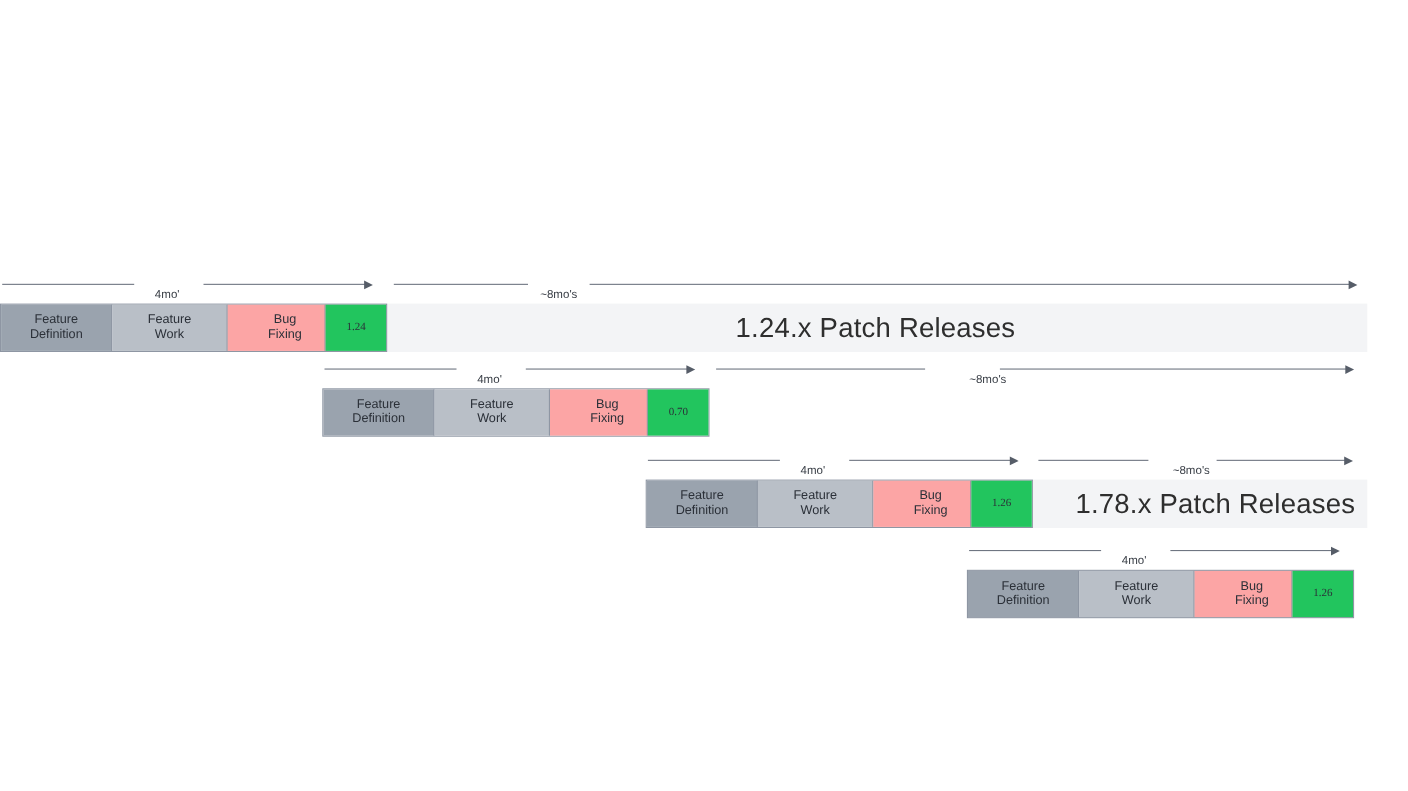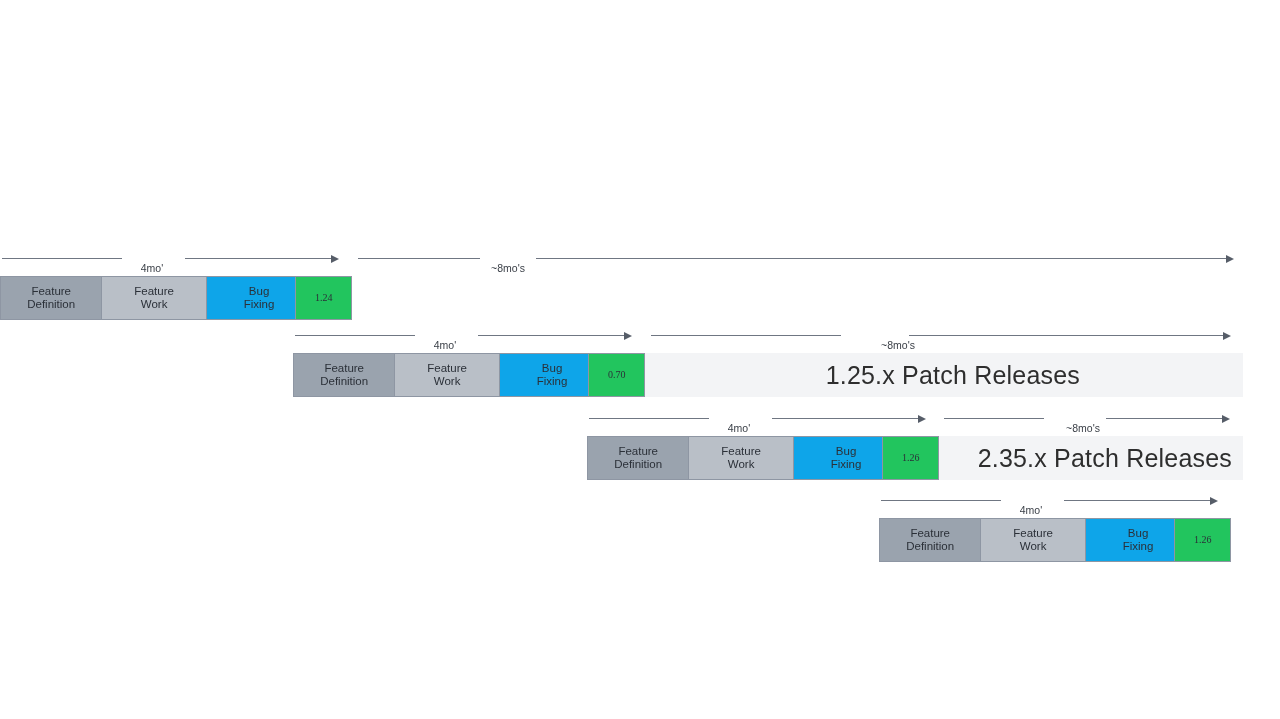--- a/index.html
+++ b/index.html
@@ -69,21 +69,21 @@
     font-size: 11.5px;
     line-height: 13.5px;
     color: #2b3038;
     text-align: center;
     white-space: nowrap;
   }
   .phase:last-child { border-right: none; }
 
   .phase.def  { background: #9aa3ae; }
   .phase.work { background: #b9bfc7; }
-  .phase.bug  { background: #0ea5e9; padding-left: 16px; }
+  .phase.bug  { background: #fca5a5; padding-left: 16px; }
   .phase.ver  { background: #22c55e; font-size: 10px; font-family: Liberation Serif, serif; }
 
   
   .measure {
     position: absolute;
     height: 26px;
     text-align: right;
   }
   .measure .line {
     position: absolute;
@@ -110,20 +110,23 @@
     line-height: 12px;
   }
 </style>
 </head>
 <body>
 
 <div id="canvas">
 
   <div class="row" style="left:0px; top:276px; width:1280px;">
 
+    <div class="patch-bar" style="left:352px; top:0px; width:891px;">
+      <span class="patch-label" style="margin-right:320px;">1.24.x Patch Releases</span>
+    </div>
 
     <div class="phases" style="left:0px; top:0px; width:352px;">
       <div class="phase def" style="width:102px;">
         <span>Feature</span>
         <span>Definition</span>
       </div>
       <div class="phase work" style="width:105px;">
         <span>Feature</span>
         <span>Work</span>
       </div>
@@ -146,23 +149,20 @@
     <div class="measure" style="left:358px; top:-26px; width:880px;">
       <div class="line" style="left:0px; width:122px;"></div>
       <div class="line" style="left:178px; width:692px;"></div>
       <div class="arrowhead" style="left:868px;"></div>
       <div class="mlabel" style="left:150px;">~8mo's</div>
     </div>
   </div>
 
   <div class="row" style="left:0px; top:353px; width:1280px;">
 
-    <div class="patch-bar" style="left:645px; top:0px; width:598px;">
-      <span class="patch-label" style="margin-right:163px;">1.25.x Patch Releases</span>
-    </div>
 
     <div class="phases" style="left:293px; top:0px; width:352px;">
       <div class="phase def" style="width:102px;">
         <span>Feature</span>
         <span>Definition</span>
       </div>
       <div class="phase work" style="width:105px;">
         <span>Feature</span>
         <span>Work</span>
       </div>
@@ -186,21 +186,21 @@
       <div class="line" style="left:0px; width:190px;"></div>
       <div class="line" style="left:258px; width:316px;"></div>
       <div class="arrowhead" style="left:572px;"></div>
       <div class="mlabel" style="left:247px;">~8mo's</div>
     </div>
   </div>
 
   <div class="row" style="left:0px; top:436px; width:1280px;">
 
     <div class="patch-bar" style="left:938px; top:0px; width:305px;">
-      <span class="patch-label" style="margin-right:11px;">2.35.x Patch Releases</span>
+      <span class="patch-label" style="margin-right:11px;">1.78.x Patch Releases</span>
     </div>
 
     <div class="phases" style="left:587px; top:0px; width:352px;">
       <div class="phase def" style="width:102px;">
         <span>Feature</span>
         <span>Definition</span>
       </div>
       <div class="phase work" style="width:105px;">
         <span>Feature</span>
         <span>Work</span>

